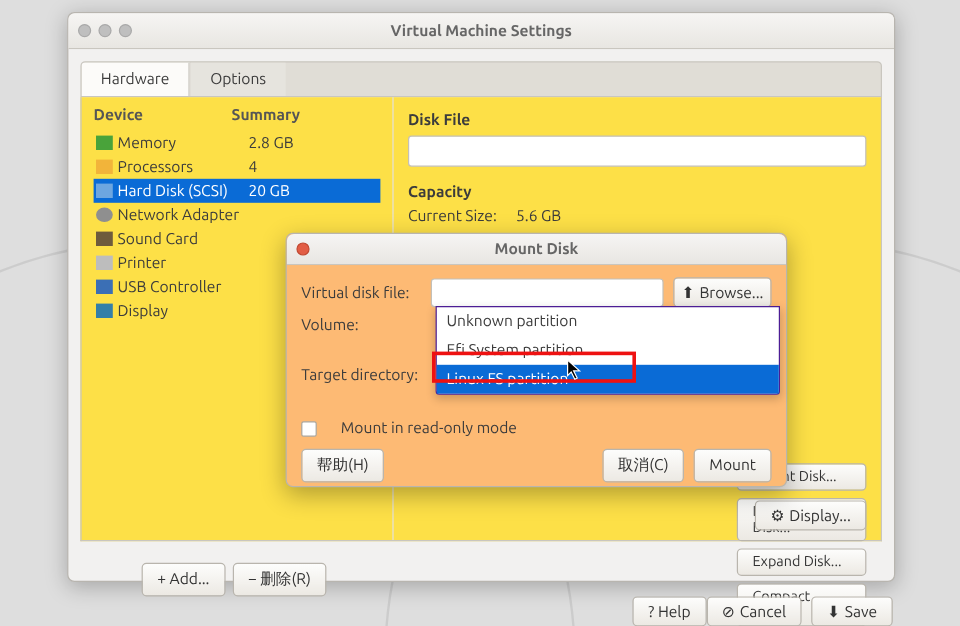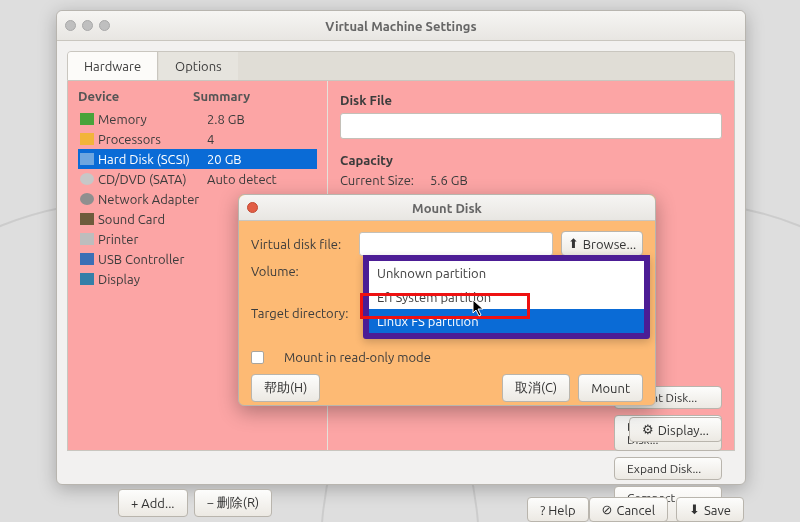--- a/index.html
+++ b/index.html
@@ -56,21 +56,21 @@
     border-radius:4px 4px 0 0;
     overflow:hidden;
   }
   .tab { padding:7px 16px; background:#e6e4de; cursor:pointer; }
   .tab.active { background:#fcfbf9; border-right:1px solid #c9c6bf; }
 
   .panel {
     margin:0 10px 10px 10px;
     border:1px solid #c9c6bf;
     border-top:none;
-    background:#fca5a5;
+    background:#fde047;
     height:370px;
     display:flex;
     position:relative;
   }
 
   
   .devcol {
     width:260px;
     padding:8px 10px;
     border-right:1px solid #e5e2db;
@@ -138,21 +138,21 @@
   .chk { width:13px; height:13px; border:1px solid #a9a59d; border-radius:2px; background:#fff; }
   .mfooter { display:flex; justify-content:space-between; padding:0 12px 10px 12px; }
   .mfooter .r { display:flex; gap:8px; }
 
   
   .volpop {
     position:absolute;
     left:363px; top:255px;
     width:287px;
     background:#fff;
-    border:6px solid #4c1d95;
+    border:1px solid #4c1d95;
     border-radius:0 0 3px 3px;
     box-shadow:0 3px 8px rgba(0,0,0,0.2);
     z-index:20;
   }
   .vopt { padding:5px 8px; cursor:pointer; }
   .vopt.sel { background:#0a6bd6; color:#fff; }
   .redbox { position:absolute; left:360px; top:293px; width:170px; height:26px; border:3px solid #e11; z-index:25; pointer-events:none; }
 
   .cursor { position:absolute; left:472px; top:299px; z-index:30; }
 
@@ -204,25 +204,20 @@
             <span class="devicon ic-cpu"></span>
             <span class="devname">Processors</span>
             <span class="devsum">4</span>
           </div>
         <div class="devrow selected">
             <span class="devicon ic-hdd"></span>
             <span class="devname">Hard Disk (SCSI)</span>
             <span class="devsum">20 GB</span>
           </div>
         <div class="devrow">
-            <span class="devicon ic-cd"></span>
-            <span class="devname">CD/DVD (SATA)</span>
-            <span class="devsum">Auto detect</span>
-          </div>
-        <div class="devrow">
             <span class="devicon ic-net"></span>
             <span class="devname">Network Adapter</span>
             <span class="devsum"></span>
           </div>
         <div class="devrow">
             <span class="devicon ic-snd"></span>
             <span class="devname">Sound Card</span>
             <span class="devsum"></span>
           </div>
         <div class="devrow">

